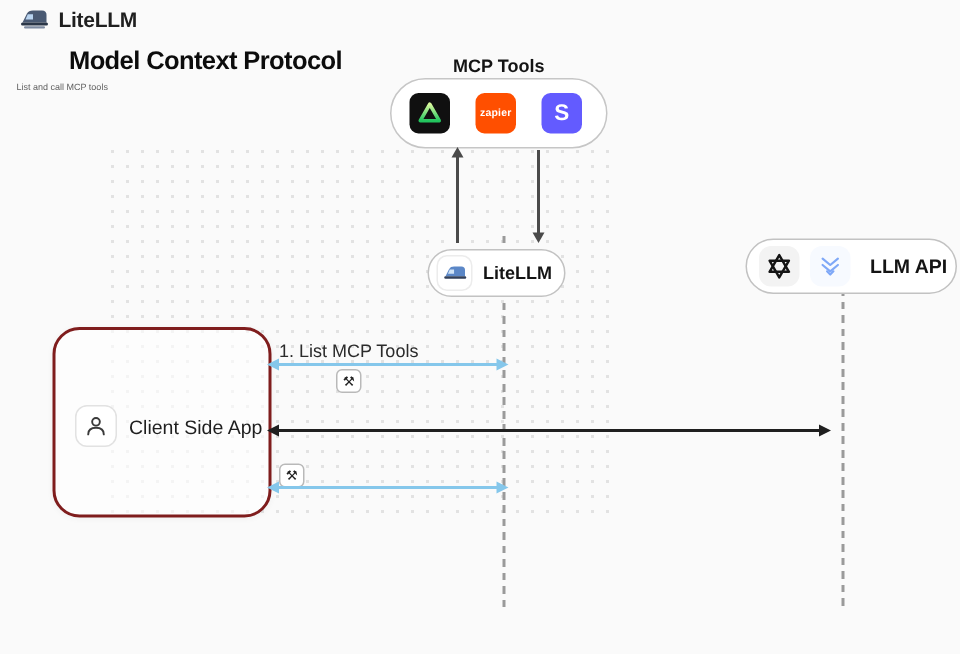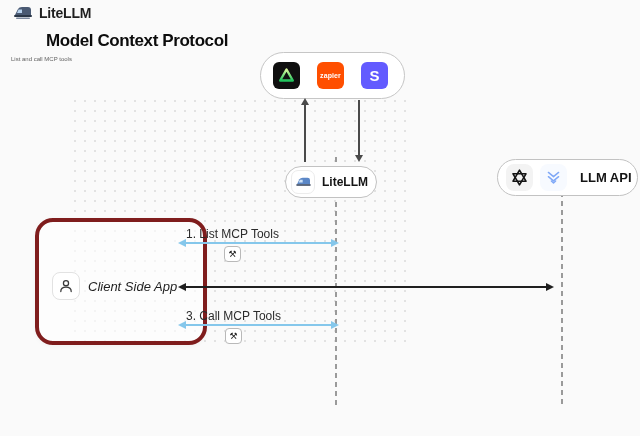--- a/index.html
+++ b/index.html
@@ -46,24 +46,23 @@
   .pill{position:absolute;background:#fff;border:1.5px solid #c2c2c2;border-radius:20px;box-sizing:border-box;display:flex;align-items:center;}
   .pill-litellm{left:285px;top:166px;width:92px;height:32px;padding-left:5px;gap:7px;}
   .pill-litellm .node-label{font-size:12px;font-weight:600;color:#141414;}
   .pill-llmapi{left:497px;top:159px;width:141px;height:37px;padding-left:8px;gap:7px;}
   .pill-llmapi .node-label{font-size:13px;font-weight:600;color:#141414;margin-left:6px;}
   .mini-ic{width:24px;height:24px;border-radius:7px;background:#fff;border:1px solid #ececec;display:flex;align-items:center;justify-content:center;box-sizing:border-box;}
   .sq-ic{width:27px;height:27px;border-radius:8px;background:#f3f3f3;display:flex;align-items:center;justify-content:center;}
   .sq-ic.lt{background:#f7faff;}
   
   .client-box{
-    position:absolute;left:35px;top:218px;width:172px;height:127px;border-radius:18px;
-    background:rgba(255,255,255,.62);border:4px solid #7f1d1d;box-shadow:0 1px 4px rgba(0,0,0,.04);
+    position:absolute;left:35px;top:218px;width:146px;height:127px;border-radius:18px;
+    background:rgba(255,255,255,.62);border:2px solid #7f1d1d;box-shadow:0 1px 4px rgba(0,0,0,.04);
     box-sizing:border-box;
-    font-style:italic;
   }
   .client-ic{position:absolute;left:13px;top:50px;width:28px;height:28px;border-radius:8px;background:#fff;border:1px solid #e2e2e2;display:flex;align-items:center;justify-content:center;box-sizing:border-box;}
   .client-label{position:absolute;left:49px;top:57px;font-size:13px;font-weight:500;color:#1f1f1f;}
   
   .msg-label{position:absolute;display:flex;align-items:center;gap:5px;font-size:12px;color:#2b2b2b;flex-direction:column;}
   .msg-label.gray{color:#4f4f4f;}
   .chip{display:inline-flex;align-items:center;justify-content:center;width:15px;height:14px;border:1px solid #b9b9b9;border-radius:4px;background:#fff;font-size:9px;color:#222;line-height:1;}
   .h-arrow{position:absolute;height:2px;}
   .h-arrow .line{position:absolute;left:5px;right:5px;top:0;height:2px;background:var(--c);}
   .h-arrow .hl{position:absolute;left:0;top:-3.5px;width:0;height:0;border-top:4.5px solid transparent;border-bottom:4.5px solid transparent;border-right:8px solid var(--c);}
@@ -90,20 +89,21 @@
       <path d="M5.5 4.5 L9 4.5 L9 8 L4 8 Z" fill="#b9d4f0"></path>
       <rect x="1" y="10" width="18" height="2" rx="1" fill="#2b3748"></rect>
       <rect x="3" y="12.5" width="14" height="1.5" rx="0.75" fill="#7d8aa0"></rect>
     </svg>
     <span class="name">LiteLLM</span>
   </div>
 
   <div class="page-title">Model Context Protocol</div>
   <div class="page-subtitle">List and call MCP tools</div>
 
+  <div class="mcp-label">MCP Tools</div>
   <div class="mcp-box">
     <div class="tool t1">
       <svg width="19" height="19" viewBox="0 0 19 19">
         <defs>
           <linearGradient id="tg" x1="0" y1="0" x2="0" y2="1">
             <stop offset="0" stop-color="#d9f99d"></stop>
             <stop offset="1" stop-color="#22C55E"></stop>
           </linearGradient>
         </defs>
         <polygon points="9.5,3.5 15.8,14.5 3.2,14.5" fill="none" stroke="url(#tg)" stroke-width="2.4" stroke-linejoin="round"></polygon>
@@ -181,21 +181,20 @@
     <span class="hr"></span>
   </div>
 
   <div class="h-arrow dark a2">
     <span class="hl"></span>
     <span class="line"></span>
     <span class="hr"></span>
   </div>
 
   <div class="msg-label ml3">
-    <span>3. Call MCP Tools</span>
     <span class="chip">⚒</span>
   </div>
   <div class="h-arrow blue a3">
     <span class="hl"></span>
     <span class="line"></span>
     <span class="hr"></span>
   </div>
 
 </div>
 

